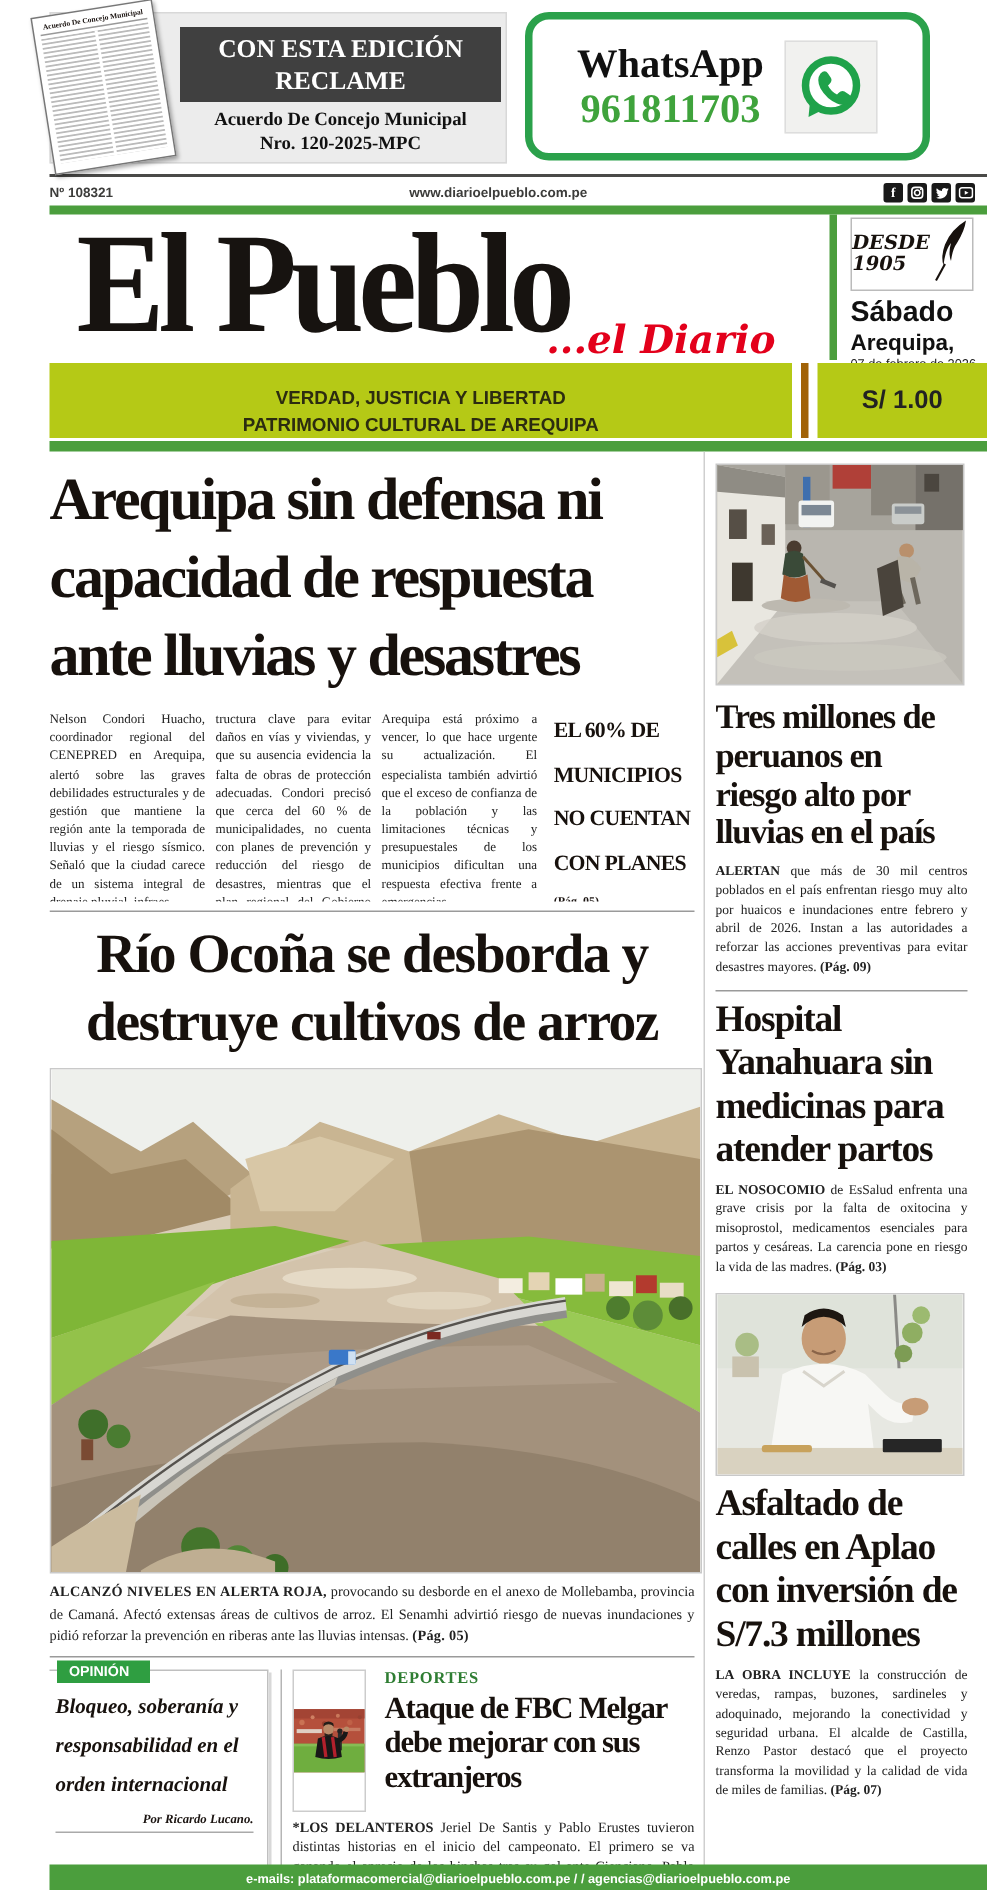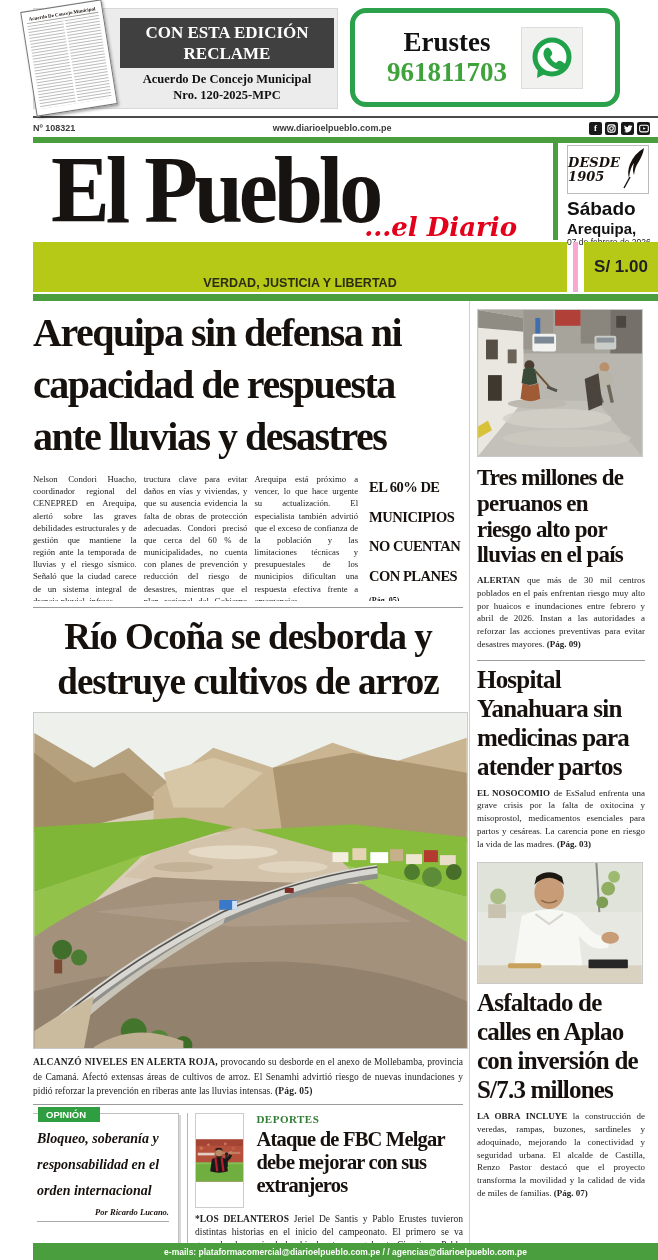--- a/index.html
+++ b/index.html
@@ -42,21 +42,21 @@
   .since-box { border:1px solid #bbb; width:82px; height:49px; display:flex; align-items:center; justify-content:center; gap:2px; }
   .since-txt { font-family:"DejaVu Serif", serif; font-style:italic; font-weight:bold; font-size:13px; line-height:1.05; color:#17110d; }
   .day { font-size:19px; font-weight:bold; margin-top:4px; color:#111; }
   .city { font-size:15px; font-weight:bold; color:#111; }
   .fulldate { font-size:8.5px; color:#222; }
 
   
   .banner-row { display:flex; margin-left:33px; height:50px; margin-top:2px; }
   .motto { flex:1; background:#b5c916; display:flex; flex-direction:column; align-items:center; justify-content:flex-end; margin-right:6px; }
   .motto div { font-family:"Liberation Sans", sans-serif; font-weight:bold; font-size:12.5px; color:#2c2c10; line-height:1.4; }
-  .price-wrap { width:85px; border-left:5px solid #f9a8d4; padding-left:6px; display:flex; }
+  .price-wrap { width:124px; border-left:5px solid #a16207; padding-left:6px; display:flex; }
   .price { flex:1; background:#b5c916; display:flex; align-items:center; justify-content:center; font-family:"Liberation Sans", sans-serif; font-weight:bold; font-size:17px; color:#222; }
   .darkbar { height:7px; background:#4b9e3d; margin-left:33px; margin-top:2px; }
 
   
   .main { display:flex; margin-left:33px; height:947px; overflow:hidden; }
   .main-left { width:437px; padding-right:6px; border-right:1px solid #cfcfcf; }
   .main-right { width:177px; padding-left:7px; padding-right:2px; }
 
   .headline1 { font-size:40px; font-weight:bold; line-height:1.3; letter-spacing:-1.5px; margin-top:6px; color:#17110d; }
   .cols { display:flex; gap:7px; margin-top:10px; height:128px; overflow:hidden; }
@@ -107,21 +107,21 @@
         <div>RECLAME</div>
       </div>
       <div class="promo-sub">
         <div>Acuerdo De Concejo Municipal</div>
         <div>Nro. 120-2025-MPC</div>
       </div>
     </div>
   </div>
   <div class="wa-box">
     <div class="wa-text">
-      <div class="wa-label">Erustes</div>
+      <div class="wa-label">WhatsApp</div>
       <div class="wa-num">961811703</div>
     </div>
     <div class="wa-logo-wrap">
       <svg width="48" height="48" viewBox="0 0 48 48">
         <circle cx="24" cy="23" r="17" fill="#fff" stroke="#1fa24a" stroke-width="5"></circle>
         <polygon points="10,34 9,44 19,39" fill="#1fa24a"></polygon>
         <path d="M17 15 q3 -3 5 0 l2 3 q1 2 -1 4 l-1 1 q2 4 6 6 l1-1 q2 -2 4 -1 l3 2 q3 2 0 5 q-3 3 -8 1 q-7 -3 -11 -10 q-3 -6 0 -10z" fill="#1fa24a"></path>
       </svg>
     </div>
   </div>
@@ -175,20 +175,21 @@
     </div>
     <div class="day">Sábado</div>
     <div class="city">Arequipa,</div>
     <div class="fulldate">07 de febrero de 2026</div>
   </div>
 </div>
 
 <div class="banner-row">
   <div class="motto">
     <div>VERDAD, JUSTICIA Y LIBERTAD</div>
+    <div>PATRIMONIO CULTURAL DE AREQUIPA</div>
   </div>
   <div class="price-wrap">
     <div class="price">S/ 1.00</div>
   </div>
 </div>
 <div class="darkbar"></div>
 
 <div class="main">
 
   <div class="main-left">

